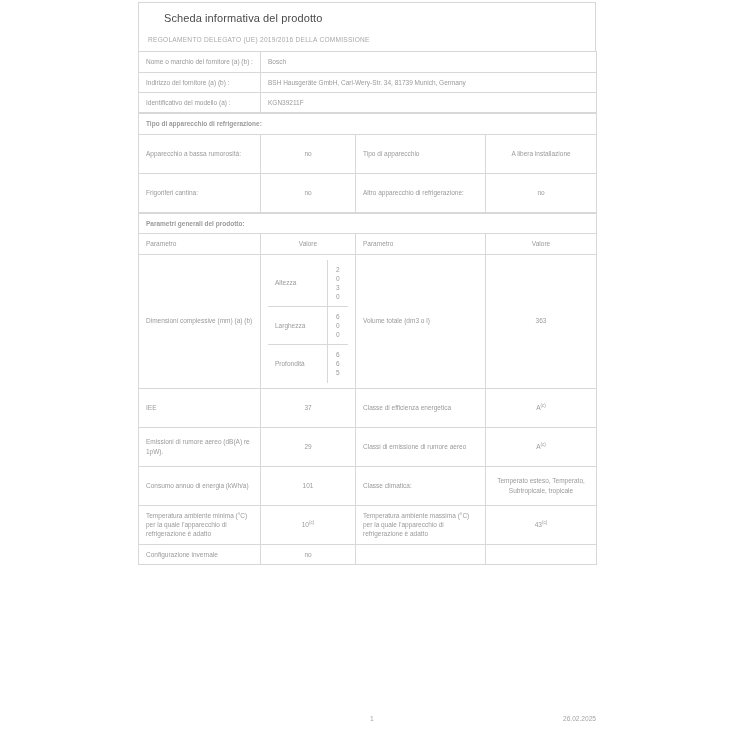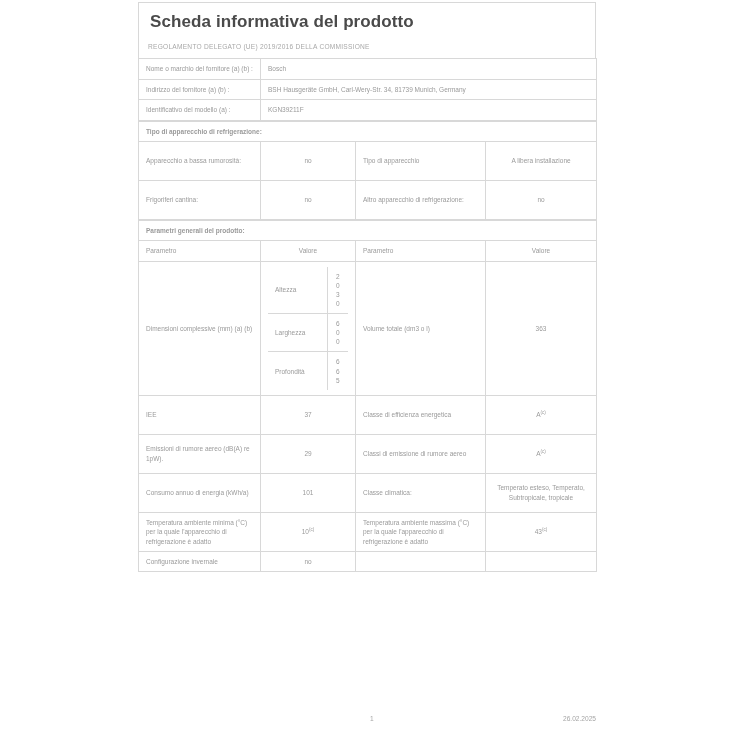--- a/index.html
+++ b/index.html
@@ -32,25 +32,25 @@
     width: 458px;
   }
 
   
   .title-block {
     border: 1px solid #d8d8d8;
     border-bottom: none;
     padding: 9px 9px 7px 9px;
   }
   .doc-title {
-    font-size: 17px;
-    font-weight: bold;
+    font-size: 11px;
+    font-weight: normal;
     color: #4a4a4a;
     letter-spacing: 0.1px;
-    margin: 0 0 11px 2px;
+    margin: 0 0 11px 16px;
     line-height: 1.2;
   }
   .doc-subtitle {
     font-size: 6.6px;
     color: #a8a8a8;
     letter-spacing: 0.25px;
     margin: 0;
     line-height: 1.2;
   }
 

